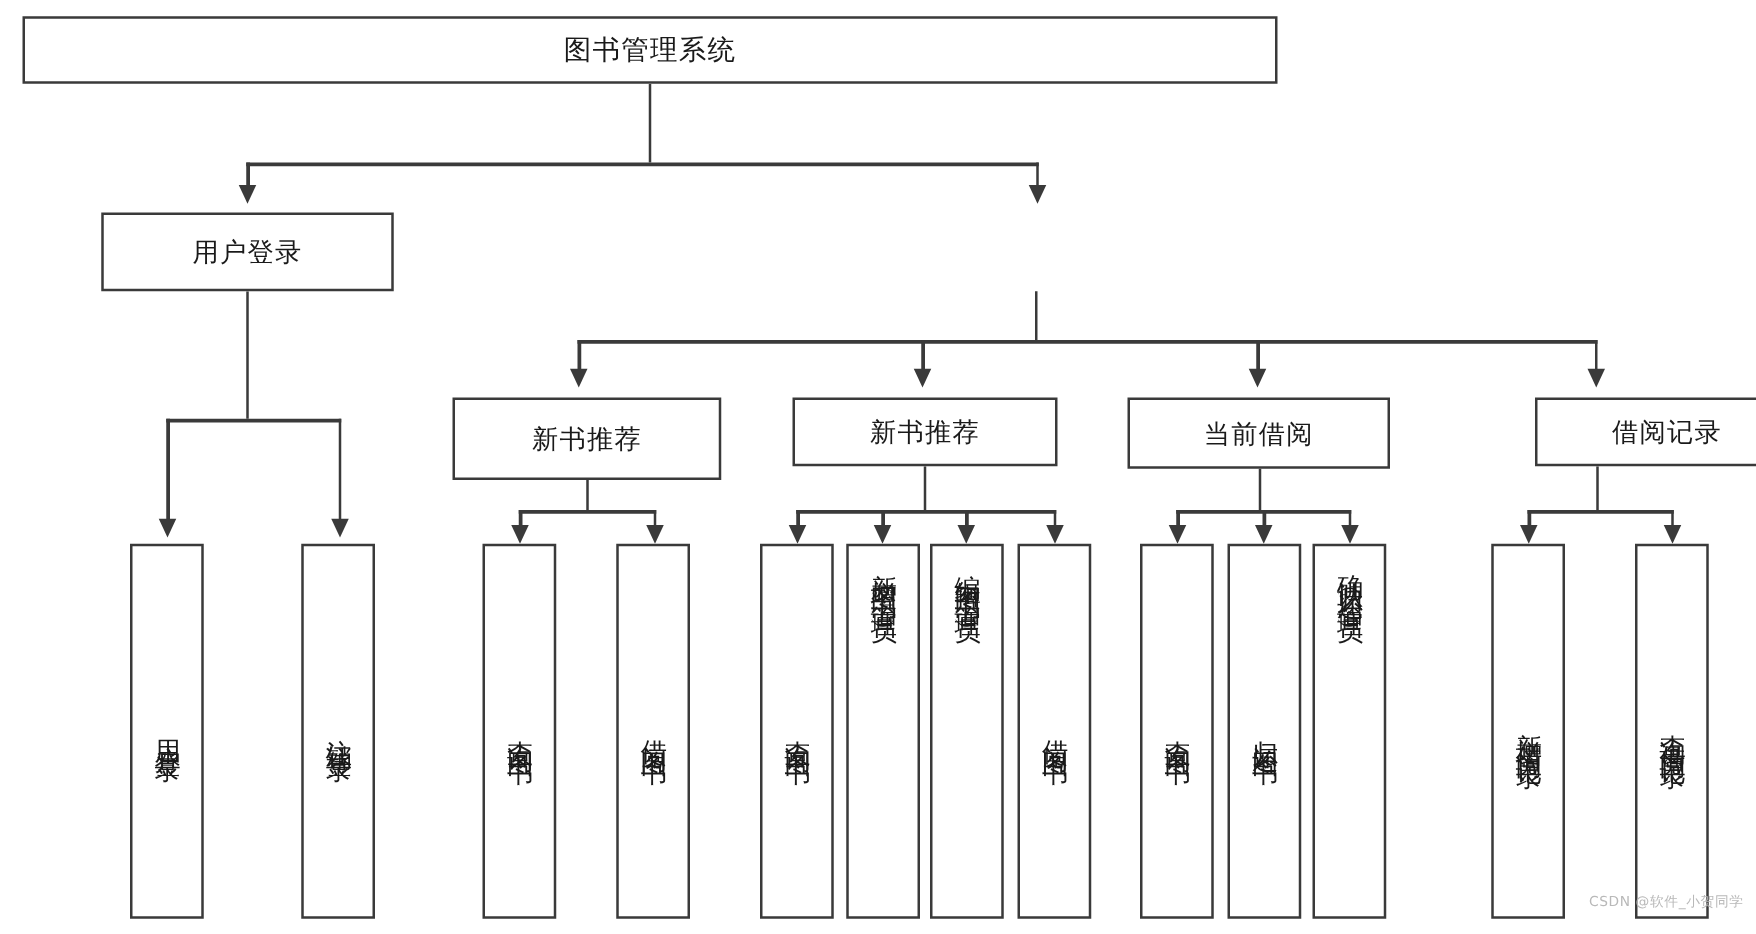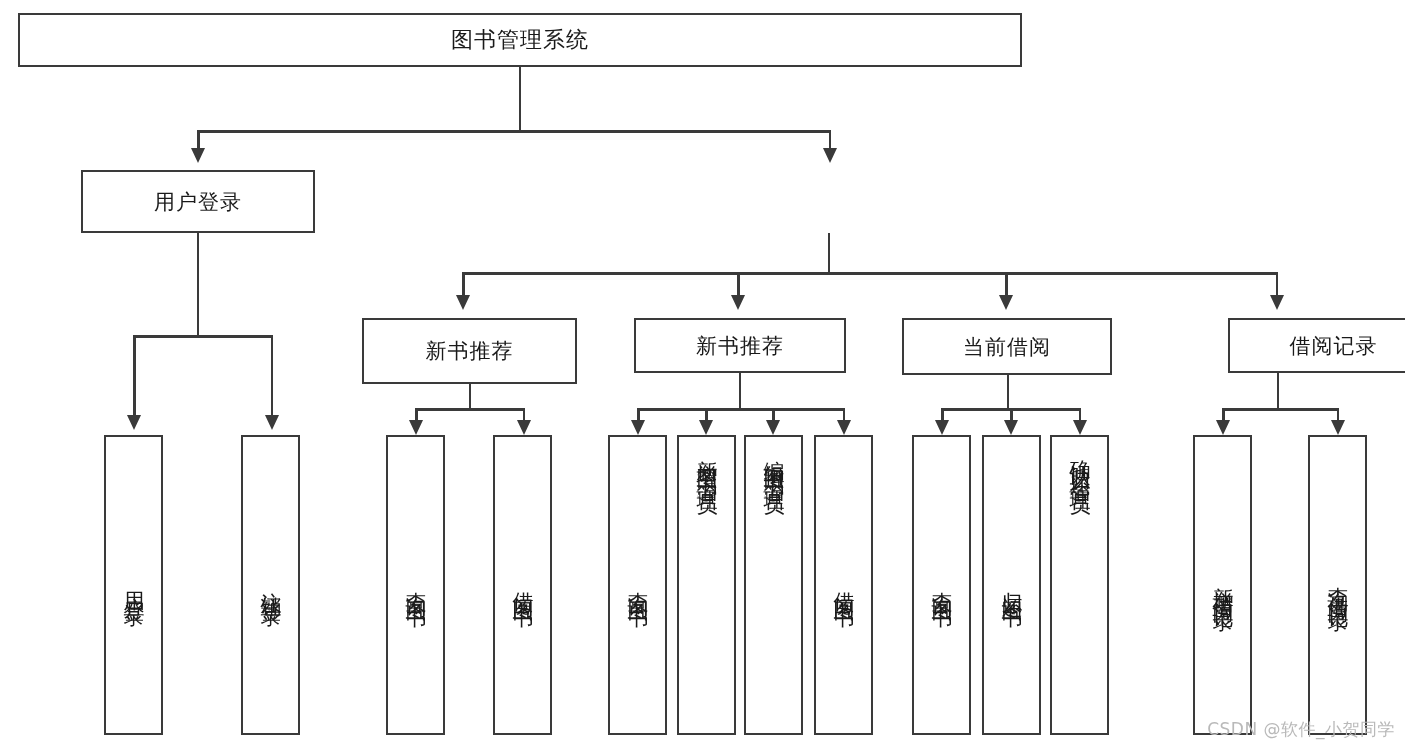--- a/index.html
+++ b/index.html
@@ -56,22 +56,22 @@
     position:absolute;
     width:0;height:0;
     border-left:7px solid transparent;
     border-right:7px solid transparent;
     border-top:15px solid #3a3a3a;
     z-index:2;
   }
   
   #watermark{
     position:absolute;
-    right:10px;bottom:6px;
-    font-size:17px;
+    right:10px;bottom:18px;
+    font-size:11px;
     color:#b9b9b9;
     white-space:nowrap;
     z-index:5;
     letter-spacing:0.5px;
   }
 </style>
 </head>
 <body>
 
 <div id="diagram">

